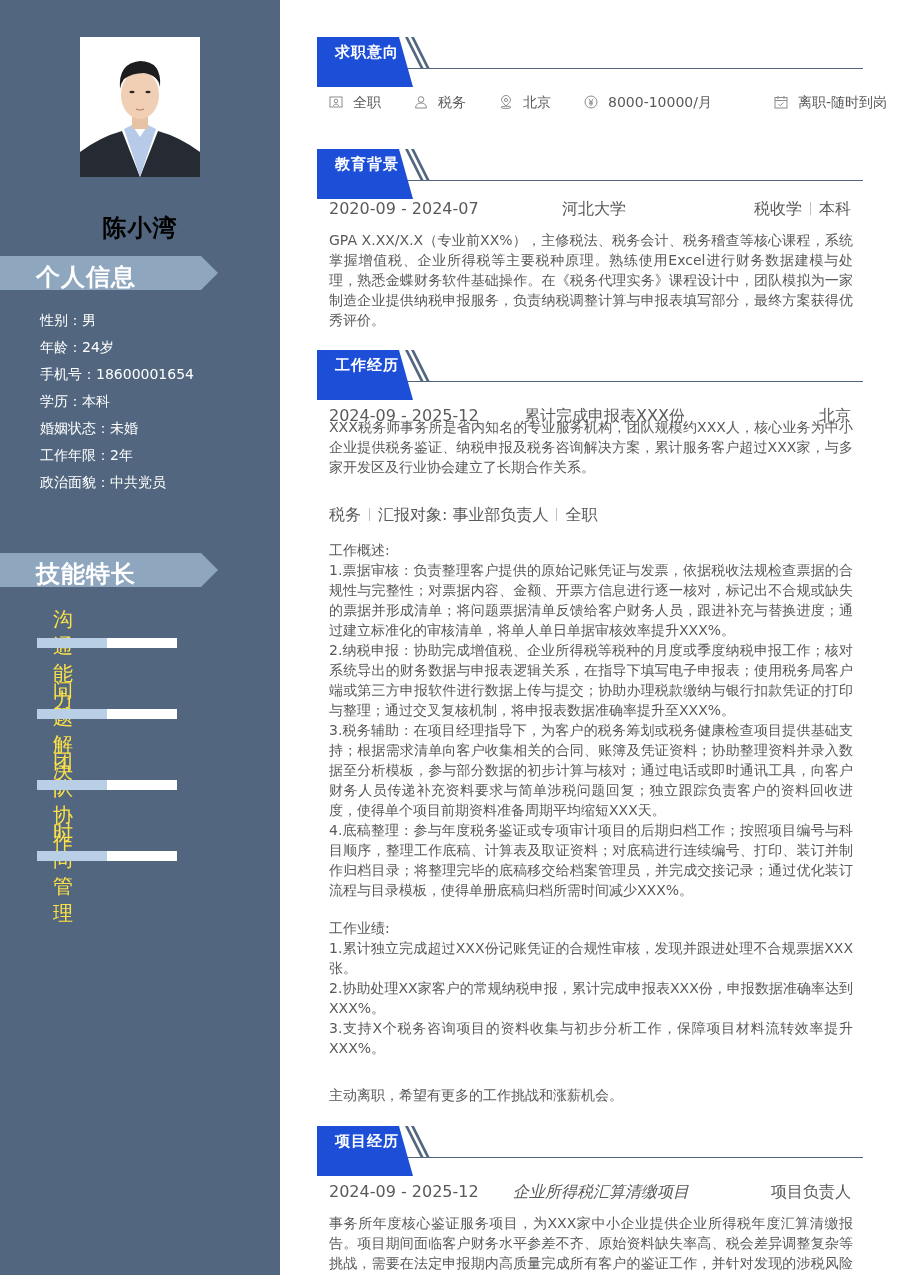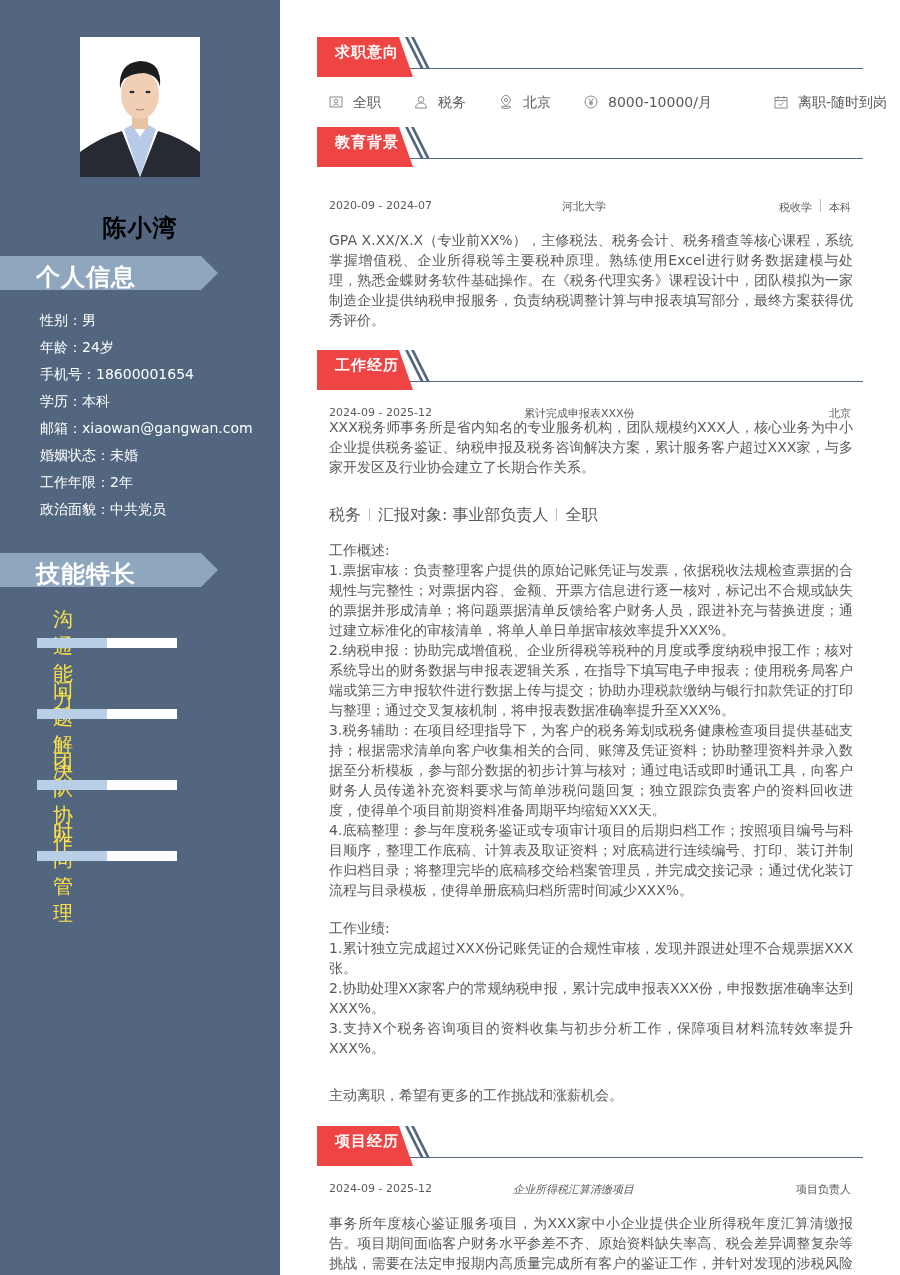--- a/index.html
+++ b/index.html
@@ -35,38 +35,38 @@
   .skill { height: 71px; position: relative; }
   .skill-label { position: absolute; left: 16px; top: 0; font-size: 20px; color: #fde047; }
   .skill-bar { position: absolute; left: 0; top: 32px; width: 140px; height: 10px; background: #ffffff; }
   .skill-fill { height: 100%; background: #b9cfe6; }
 
   
   .main { position: absolute; left: 317px; top: 0; width: 546px; }
   .sec-head { position: absolute; left: 0; width: 546px; height: 32px; }
   .sec-head .line { position: absolute; left: 0; right: 0; bottom: 0; height: 1.5px; background: #52677f; }
   .sec-head .tab {
-    position: absolute; left: 0; top: 0; height: 40px; width: 96px; background: #ef4444;
+    position: absolute; left: 0; top: 0; height: 50px; width: 96px; background: #1d4ed8;
     clip-path: polygon(0 0, 82px 0, 96px 100%, 0 100%);
   }
   .sec-head .tab span {
     position: absolute; left: 18px; top: 6px; color: #ffffff; font-size: 15px; font-weight: bold; letter-spacing: 1px;
   }
   .sec-head .stripe {
     position: absolute; top: 0; height: 32px; width: 20px; background: #52677f;
   }
   .sec-head .s1 { left: 88px; clip-path: polygon(0 0, 3px 0, 19px 100%, 16px 100%); }
   .sec-head .s2 { left: 94px; clip-path: polygon(0 0, 3px 0, 19px 100%, 16px 100%); }
 
   .intent { position: absolute; left: 12px; top: 94px; display: flex; font-size: 14px; color: #595959; white-space: nowrap; }
   .intent-item { display: flex; align-items: center; }
   .intent-item .ico { width: 16px; height: 16px; margin-right: 8px; display: inline-block; }
   .intent-item .ico svg { display: block; }
 
-  .row3 { position: absolute; left: 12px; width: 522px; height: 20px; font-size: 11px; color: #595959; }
+  .row3 { position: absolute; left: 12px; width: 522px; height: 20px; font-size: 16px; color: #595959; }
   .row3 .c1 { position: absolute; left: 0; top: 0; }
   .row3 .c2 { position: absolute; top: 0; }
   .row3 .c3 { position: absolute; right: 0; top: 0; }
   .sep { display: inline-block; width: 1px; height: 13px; background: #bfbfbf; margin: 0 8px; vertical-align: -1px; }
 
   .para { position: absolute; left: 12px; width: 524px; font-size: 14px; line-height: 20px; color: #595959; text-align: justify; }
   .para p { margin: 0; }
   .tags { position: absolute; left: 12px; font-size: 16px; color: #595959; }
 </style>
 </head>
@@ -98,21 +98,20 @@
 
   <div class="side-head" style="top:256px;">
     <span>个人信息</span>
   </div>
 
   <div class="info-list">
     <div class="info-row">性别：男</div>
     <div class="info-row">年龄：24岁</div>
     <div class="info-row">手机号：18600001654</div>
     <div class="info-row">学历：本科</div>
-    <div class="info-row">邮箱：xiaowan@gangwan.com</div>
     <div class="info-row">婚姻状态：未婚</div>
     <div class="info-row">工作年限：2年</div>
     <div class="info-row">政治面貌：中共党员</div>
   </div>
 
   <div class="side-head" style="top:553px;">
     <span>技能特长</span>
   </div>
 
   <div class="skills">
@@ -197,21 +196,21 @@
       <span class="ico">
         <svg width="14" height="14" viewBox="0 0 14 14">
             <rect x="1" y="2.5" width="12" height="10.5" fill="none" stroke="#8c8c8c"></rect>
             <path d="M1 5.5 H13 M4 1 V4 M10 1 V4 M4.5 9 L6.3 10.8 L9.5 7.5" fill="none" stroke="#8c8c8c"></path>
           </svg>
       </span>
       <span>离职-随时到岗</span>
     </div>
   </div>
 
-  <div class="sec-head" style="top:127px;">
+  <div class="sec-head" style="top:149px;">
     <div class="line"></div>
     <div class="tab">
         <span>教育背景</span>
       </div>
     <div class="stripe s1"></div>
     <div class="stripe s2"></div>
   </div>
 
   <div class="row3" style="top:199px;">
     <span class="c1">2020-09 - 2024-07</span>

